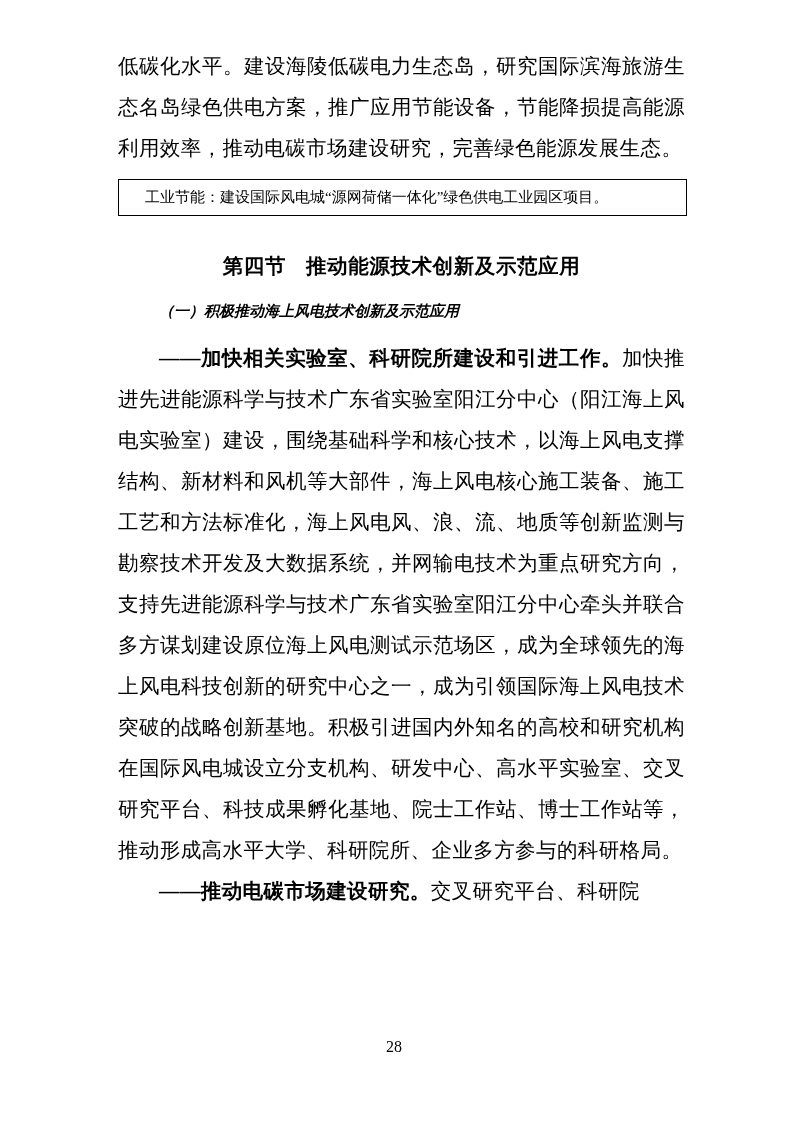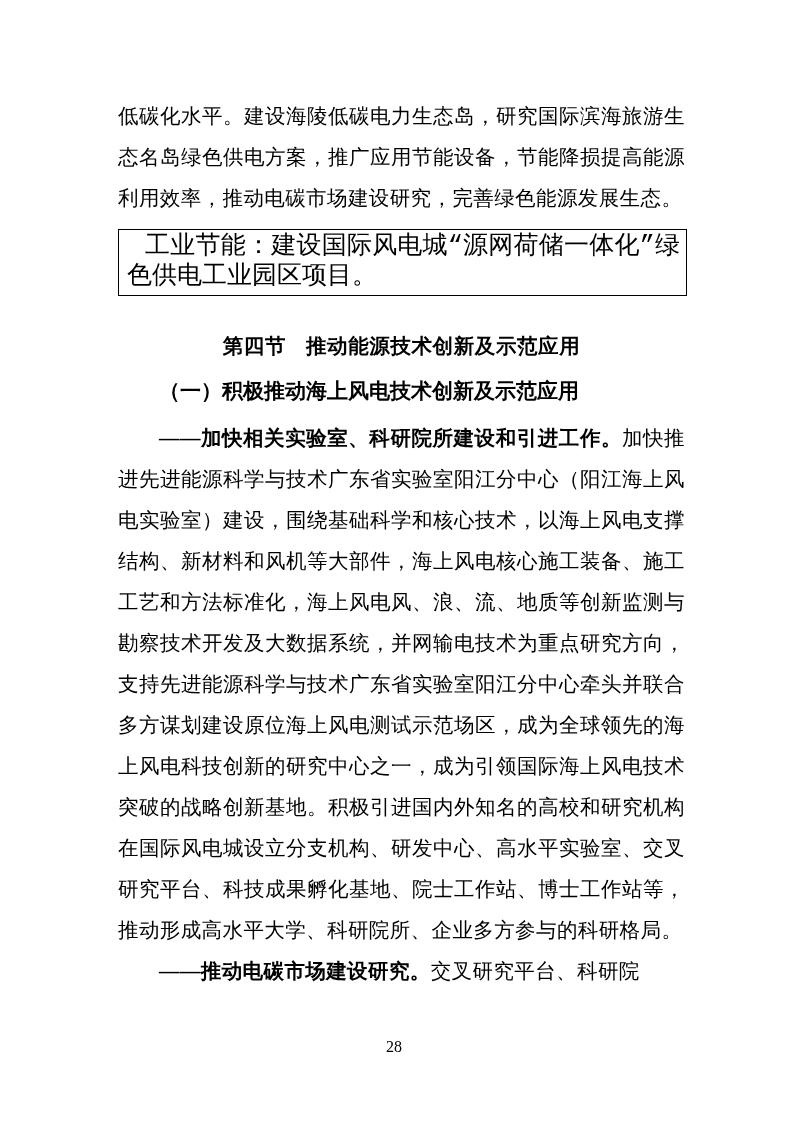--- a/index.html
+++ b/index.html
@@ -15,21 +15,21 @@
     position: relative;
     overflow: hidden;
   }
   .page {
     position: absolute;
     left: 0;
     top: 0;
     width: 800px;
     height: 1131px;
     box-sizing: border-box;
-    padding: 96px 115px 0 118px;
+    padding: 46px 115px 0 118px;
   }
   .para {
     font-size: 20.5px;
     line-height: 41px;
     text-align: justify;
     text-justify: inter-ideograph;
     letter-spacing: 0.4px;
     margin: 0;
   }
   .para-indent {
@@ -52,26 +52,25 @@
     line-height: 30px;
     padding: 2px 0 3px 0;
     border-bottom: 1.4px solid #000;
     letter-spacing: 0.5px;
   }
   .box-title .gap {
     display: inline-block;
     width: 18px;
   }
   .box-row {
-    font-size: 25px;
+    font-size: 15px;
     line-height: 30px;
     padding: 2px 6px 3px 8px;
     text-align: justify;
     text-justify: inter-ideograph;
-    font-family: Liberation Mono, monospace;
   }
   .box-row + .box-row {
     border-top: 0;
   }
   .box-row-first {
     text-indent: 18px;
   }
   .box-sep {
     border-top: 1.4px solid #000;
   }
@@ -83,24 +82,25 @@
     line-height: 41px;
     margin: 30px 0 0 0;
     letter-spacing: 0.6px;
   }
   .section-heading .gap {
     display: inline-block;
     width: 20px;
   }
   .sub-heading {
     font-weight: bold;
-    font-size: 21px;
+    font-size: 15px;
     line-height: 41px;
     margin: 4px 0 0 0;
     text-indent: 41px;
+    font-style: italic;
   }
   .spacer-top {
     margin-top: 6px;
   }
   .page-number {
     position: absolute;
     left: 0;
     right: 12px;
     top: 1038px;
     text-align: center;

